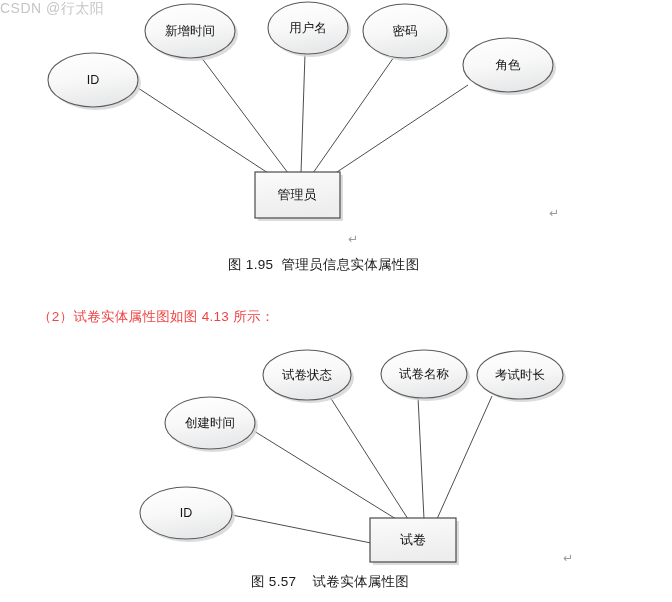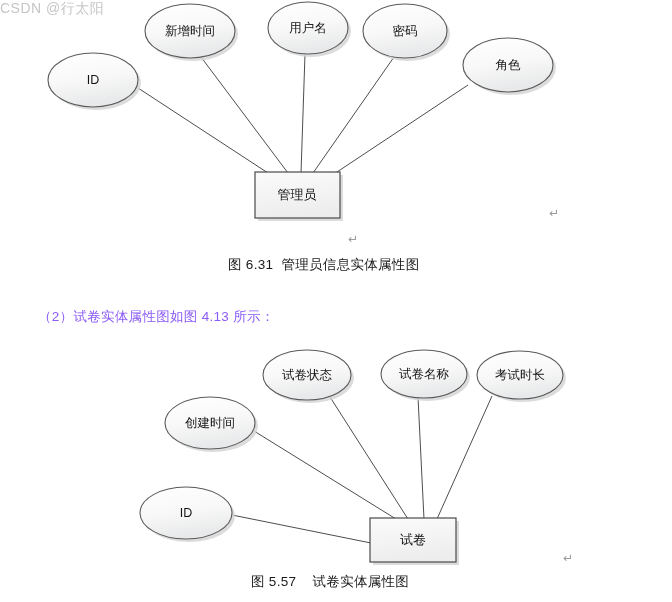--- a/index.html
+++ b/index.html
@@ -47,21 +47,21 @@
     font-family: "Liberation Sans", "DejaVu Sans", sans-serif;
     font-size: 13.5px;
     color: #1a1a1a;
     white-space: pre;
     letter-spacing: 0.3px;
   }
   .body-text {
     position: absolute;
     font-family: "Liberation Sans", "DejaVu Sans", sans-serif;
     font-size: 13.5px;
-    color: #8b5cf6;
+    color: #ef4444;
     white-space: pre;
     letter-spacing: 0.3px;
   }
   .pilcrow {
     position: absolute;
     font-family: "DejaVu Sans", sans-serif;
     font-size: 12px;
     color: #9a9a9a;
     user-select: none;
   }
@@ -196,21 +196,21 @@
       <g>
         <rect x="370" y="518" width="86" height="44" fill="url(#entityGrad)" stroke="#4a4a4a" stroke-width="1.2"></rect>
         <text class="entity-label" x="413" y="541">试卷</text>
       </g>
     </g>
   </svg>
 
   <div class="pilcrow" id="pilcrow-b">↵</div>
   <div class="pilcrow" id="pilcrow-a">↵</div>
 
-  <div class="caption" id="caption-412">图 6.31  管理员信息实体属性图</div>
+  <div class="caption" id="caption-412">图 1.95  管理员信息实体属性图</div>
 
   <div class="body-text" id="body-para-2">（2）试卷实体属性图如图 4.13 所示：</div>
 
   <div class="pilcrow" id="pilcrow-c">↵</div>
 
   <div class="caption" id="caption-413">图 5.57    试卷实体属性图</div>
 
   <div class="watermark">CSDN @行太阳</div>
 
 </div>

